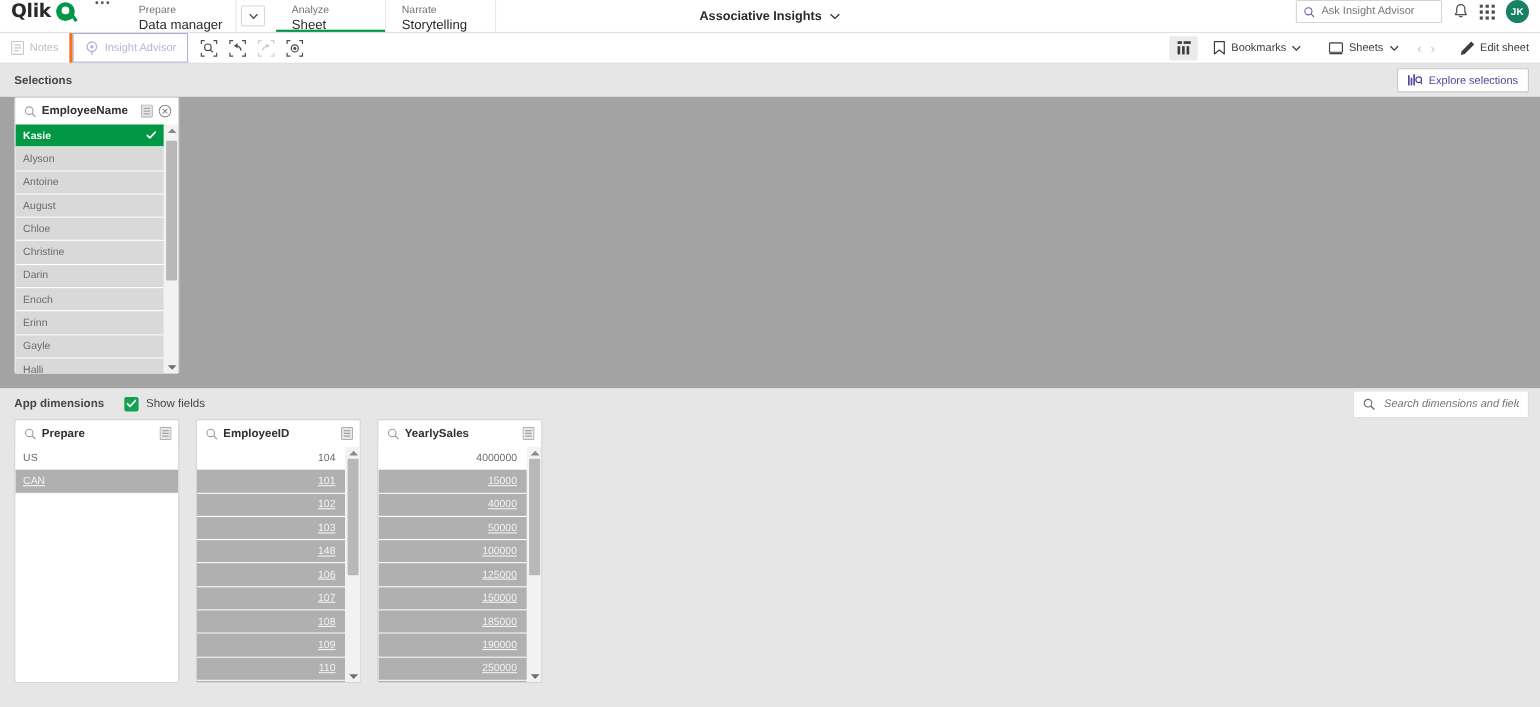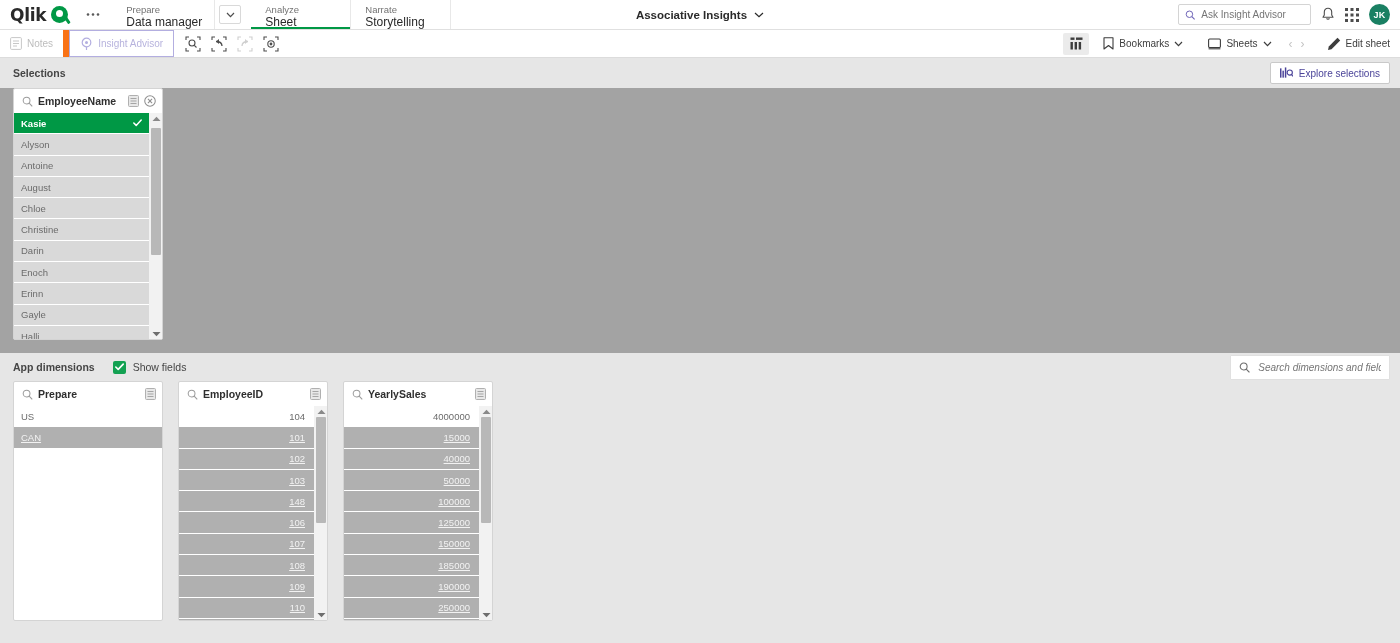--- a/index.html
+++ b/index.html
@@ -12,21 +12,21 @@
     background: #e6e6e6;
     color: #404040;
     -webkit-font-smoothing: antialiased;
   }
 
   
   .topbar {
     height: 30px;
     background: #ffffff;
     display: flex;
-    align-items: center;
+    align-items: flex-start;
     position: relative;
     border-bottom: 1px solid #e0e0e0;
   }
   .brand {
     display: flex;
     align-items: center;
     padding: 0 8px 0 10px;
     gap: 5px;
   }
   .brand-word {
@@ -191,21 +191,21 @@
     border-bottom: 1px solid #dcdcdc;
   }
   .tb-item {
     display: flex;
     align-items: center;
     gap: 5px;
     padding: 0 10px;
     font-size: 10px;
     cursor: pointer;
     color: #3d3d3d;
-    border-right: 6px solid #f97316;
+    border-right: 3px solid #f97316;
   }
   .tb-item.disabled { color: #bdbdbd; cursor: default; }
   .tb-item.highlight {
     border: 1px solid #b3aee0;
     color: #b7b3dd;
     margin: 0;
   }
   .tb-icons {
     display: flex;
     align-items: center;

